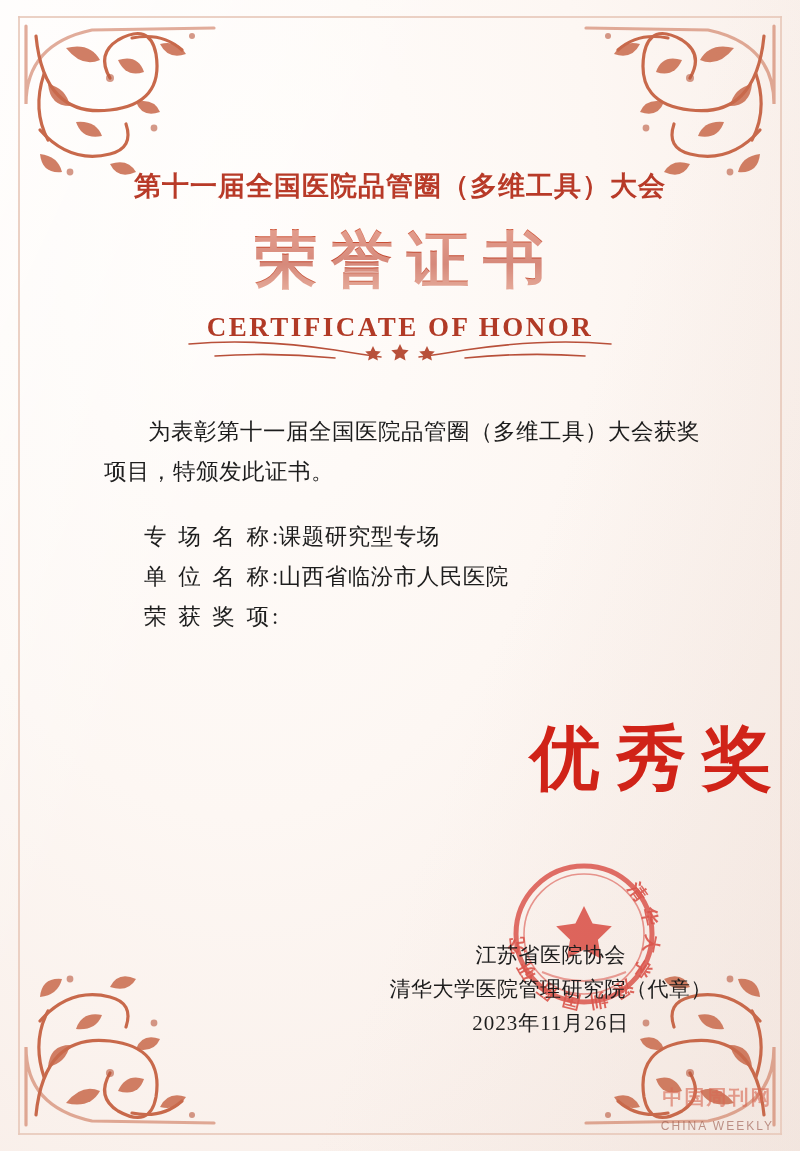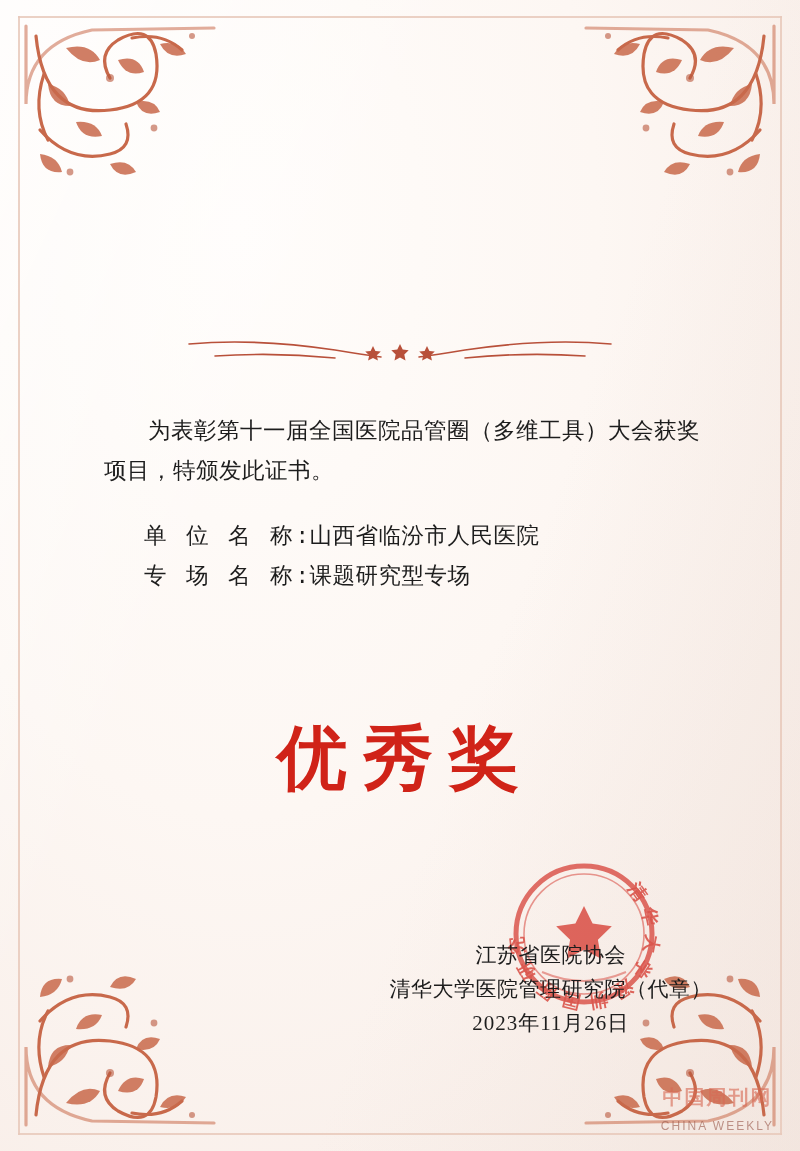--- a/index.html
+++ b/index.html
@@ -104,21 +104,21 @@
   }
   #divider svg { width: 100%; height: 100%; display: block; }
 
   
   #body-text {
     position: absolute;
     left: 104px;
     right: 80px;
     top: 412px;
     color: #1d1d1d;
-    font-family: Liberation Mono, monospace;
+    font-family: Liberation Serif, serif;
   }
   #preamble {
     font-size: 22.5px;
     line-height: 40px;
     text-indent: 44px;
     letter-spacing: .5px;
   }
   .field-row {
     margin-top: 2px;
     font-size: 22.5px;
@@ -126,23 +126,23 @@
     white-space: nowrap;
     letter-spacing: .5px;
   }
   #fields { margin-top: 26px; margin-left: 40px; }
   .field-label { letter-spacing: 3px; }
   .field-value { letter-spacing: .5px; }
 
   
   #award-name {
     position: absolute;
-    left: 0; right: 4px;
+    left: 0; right: 12px;
     top: 712px;
-    text-align: center;
+    text-align: right;
     font-family: "Liberation Serif", serif;
     font-weight: bold;
     font-size: 70px;
     letter-spacing: 16px;
     text-indent: 16px;
     color: #d02318;
   }
 
   
   #seal {
@@ -306,20 +306,25 @@
       </g>
       <g fill="#b9573c" opacity=".6">
         <circle cx="96" cy="64" r="4"></circle>
         <circle cx="140" cy="114" r="3.4"></circle>
         <circle cx="56" cy="158" r="3.4"></circle>
         <circle cx="178" cy="22" r="3"></circle>
       </g>
     </svg>
   </div>
 
+  <div id="header">
+    <div id="conference-title">第十一届全国医院品管圈（多维工具）大会</div>
+    <div id="main-title">荣誉证书</div>
+    <div id="subtitle-en">CERTIFICATE OF HONOR</div>
+  </div>
 
   <div id="divider">
     <svg viewBox="0 0 430 34" xmlns="http://www.w3.org/2000/svg">
       <g stroke="#b8503a" fill="none" stroke-width="1.6" stroke-linecap="round">
         <path d="M4 8 Q70 2 150 14 Q180 19 196 21"></path>
         <path d="M426 8 Q360 2 280 14 Q250 19 234 21"></path>
         <path d="M30 20 Q90 16 150 22"></path>
         <path d="M400 20 Q340 16 280 22"></path>
       </g>
       <g fill="#b8503a">
@@ -328,24 +333,27 @@
         <path d="M242 10 l2.4 5 5.4.6 -4 3.7 1.1 5.3 -4.9-2.7 -4.9 2.7 1.1-5.3 -4-3.7 5.4-.6z"></path>
       </g>
     </svg>
   </div>
 
   <div id="body-text">
     <div id="preamble">为表彰第十一届全国医院品管圈（多维工具）大会获奖项目，特颁发此证书。</div>
 
     <div id="fields">
       <div class="field-row">
+        <span class="field-label">专 场 名 称</span><span class="field-sep">:</span><span class="field-value">课题研究型专场</span>
+      </div>
+      <div class="field-row">
         <span class="field-label">单 位 名 称</span><span class="field-sep">:</span><span class="field-value">山西省临汾市人民医院</span>
       </div>
       <div class="field-row">
-        <span class="field-label">专 场 名 称</span><span class="field-sep">:</span><span class="field-value">课题研究型专场</span>
+        <span class="field-label">荣 获 奖 项</span><span class="field-sep">:</span><span class="field-value"></span>
       </div>
     </div>
   </div>
 
   <div id="award-name">优秀奖</div>
 
   <div id="seal">
     <svg viewBox="0 0 172 172" xmlns="http://www.w3.org/2000/svg">
       <defs>
         <path id="sealArc" d="M86,86 m0,-62 a62,62 0 1,1 -0.1,0"></path>

